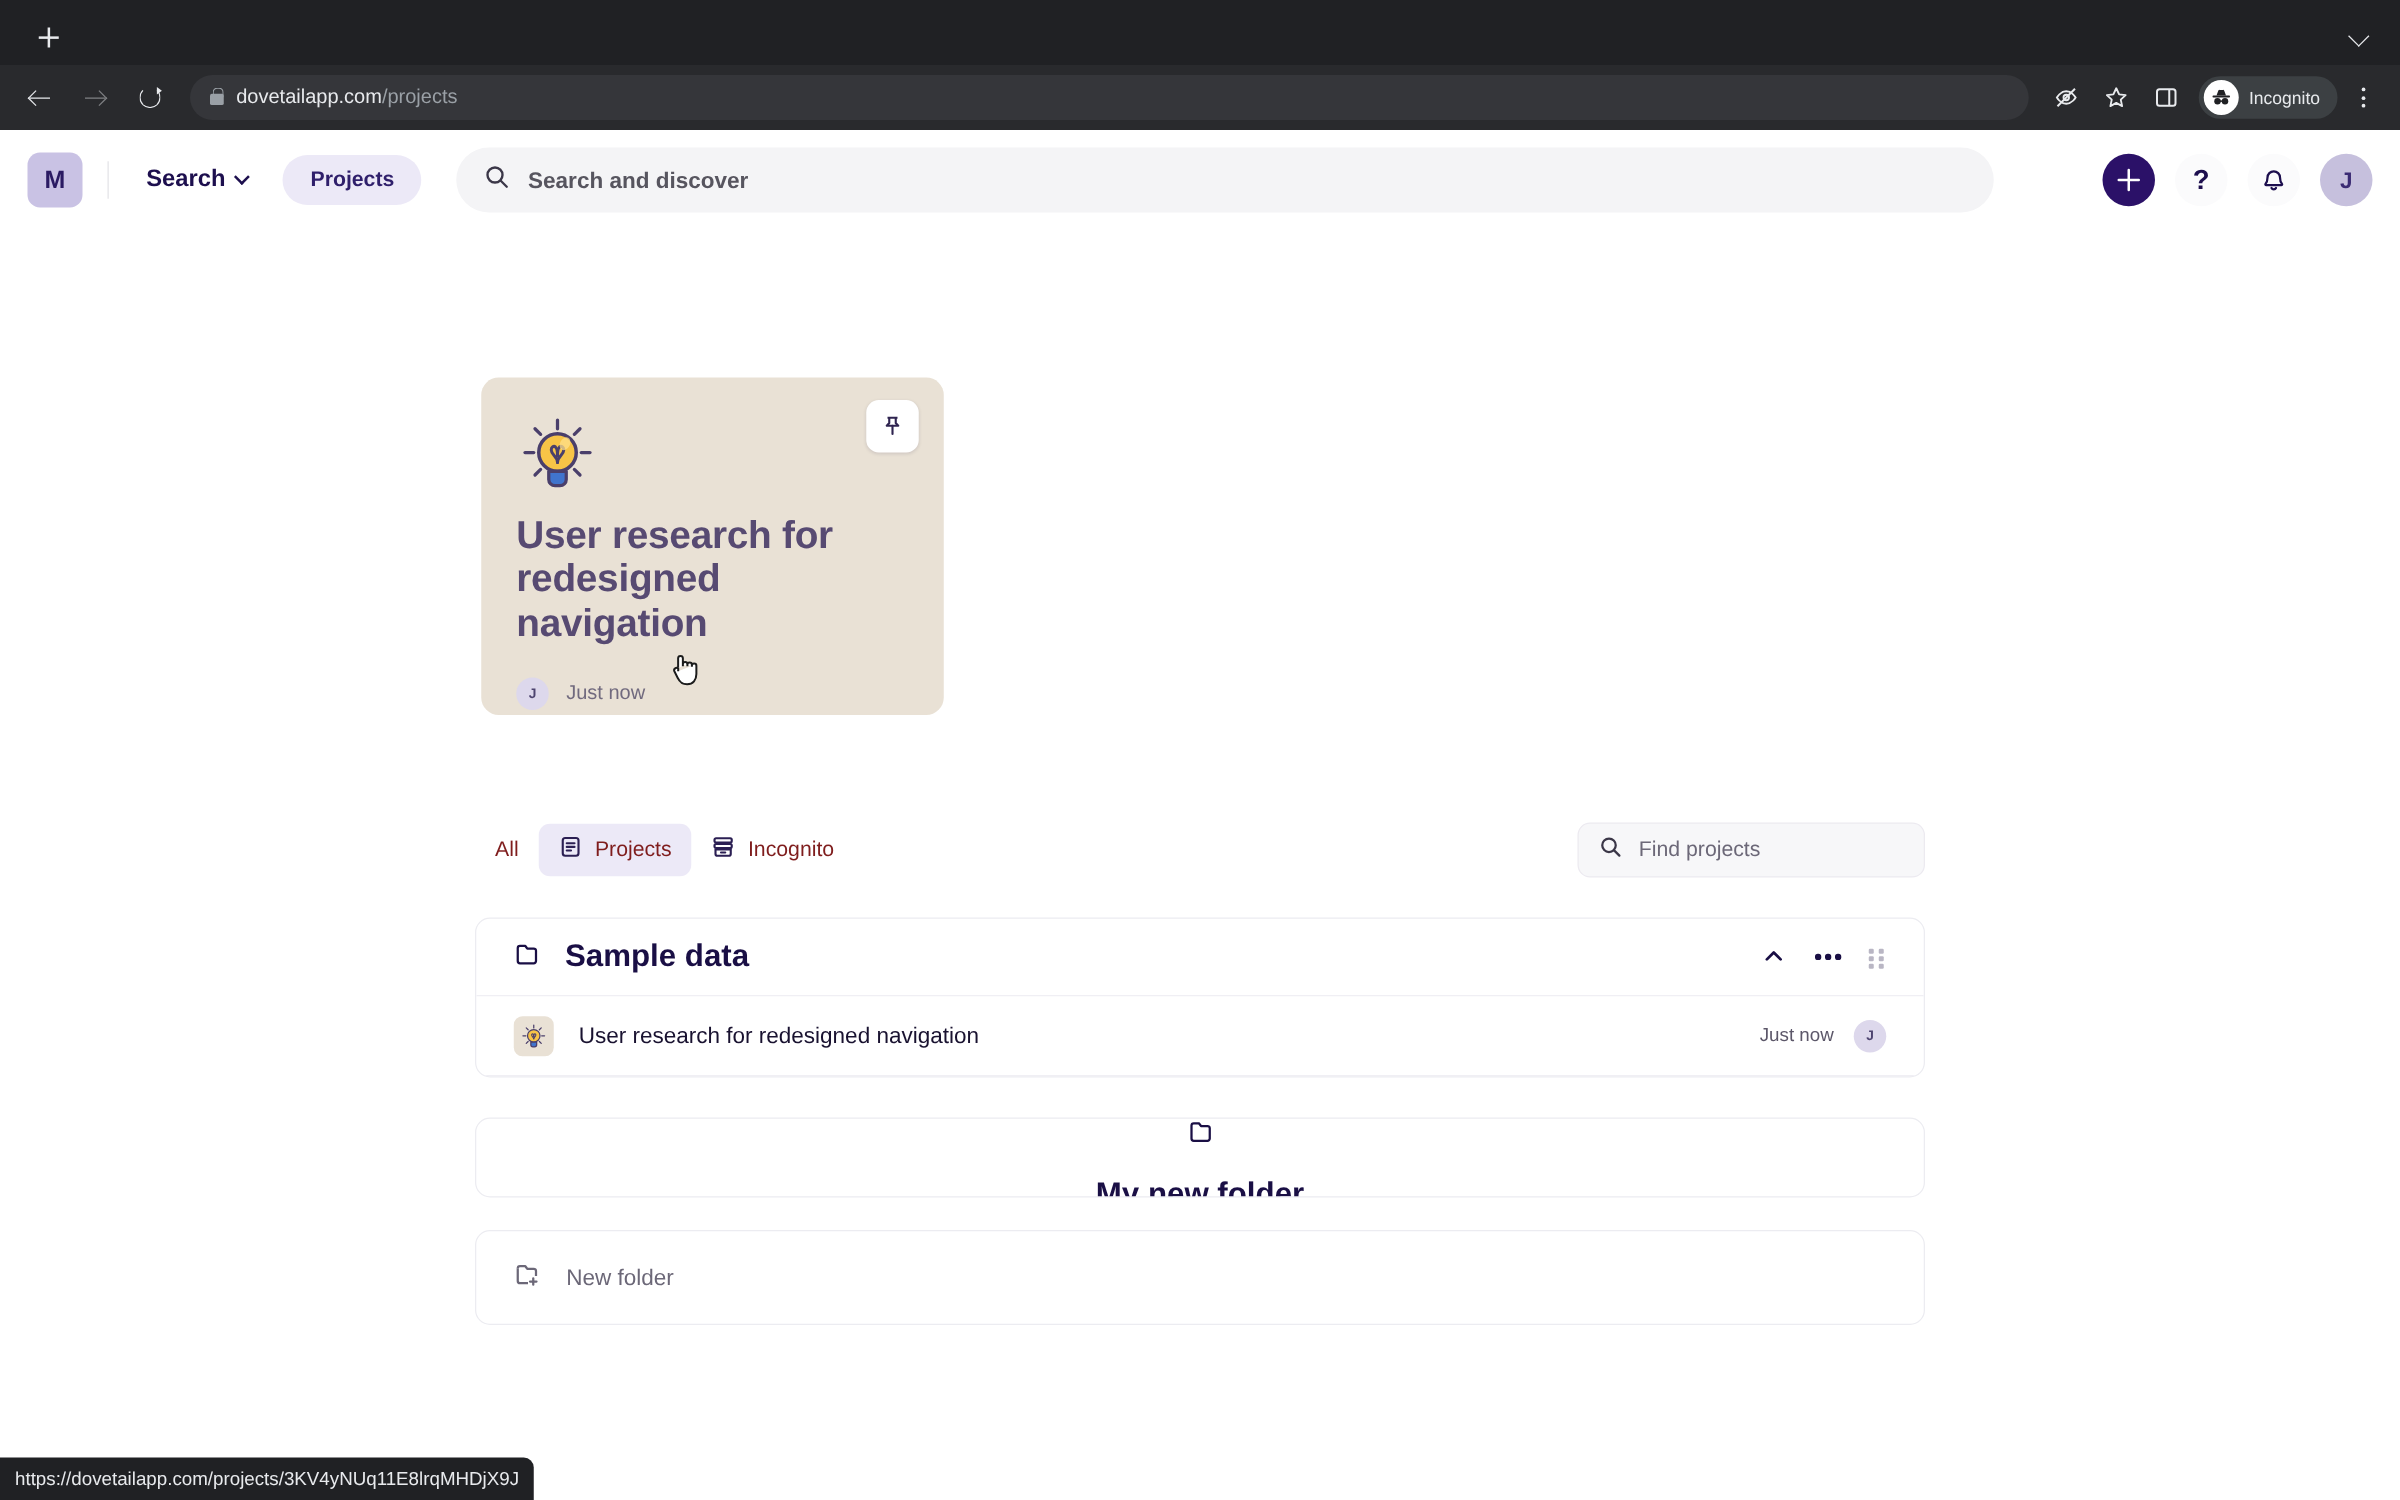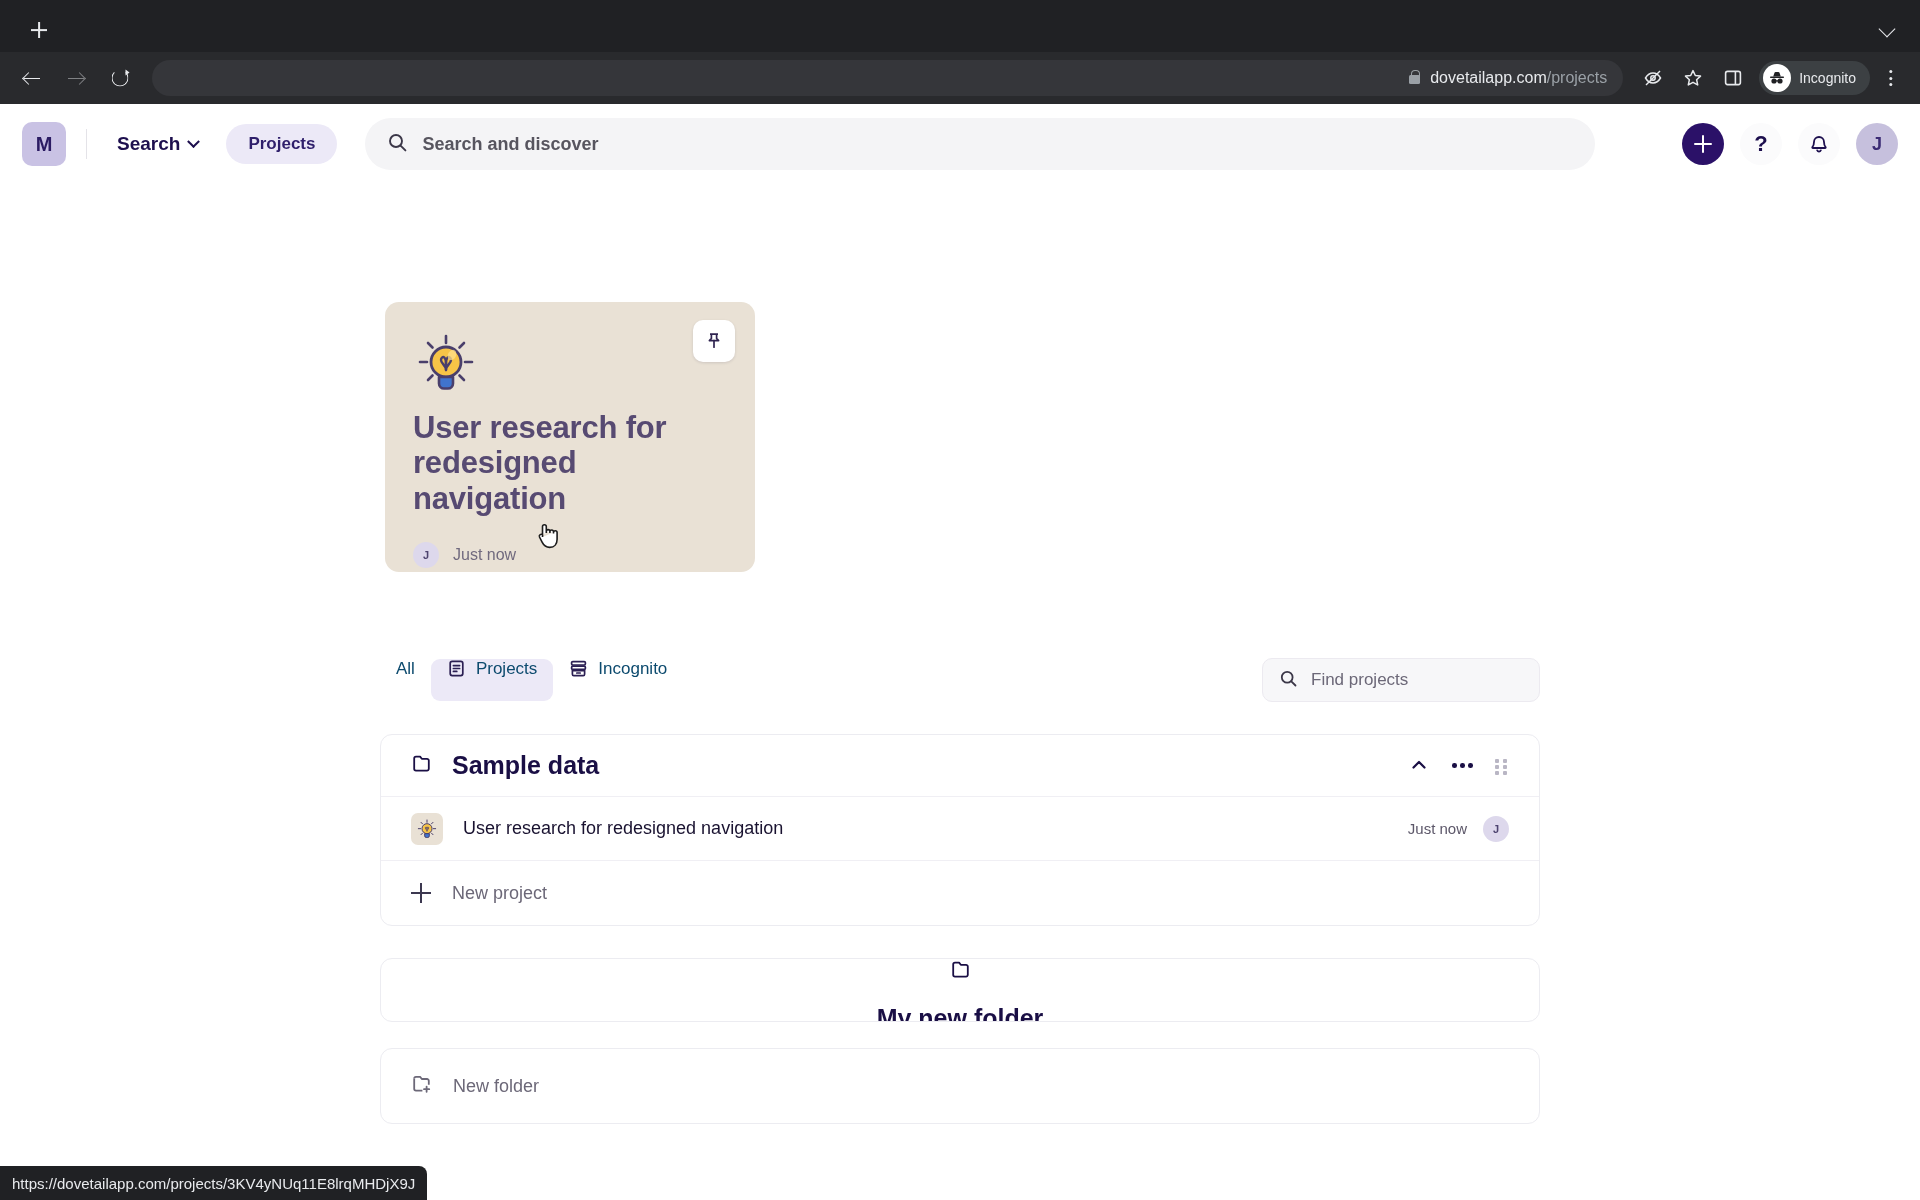--- a/index.html
+++ b/index.html
@@ -71,21 +71,20 @@
     border-top-color: transparent;
   }
   .ico-reload::after {
     content:""; position:absolute; right:-2px; top:-1px; width:0; height:0;
     border-left: 4px solid #e8eaed; border-top: 3px solid transparent; border-bottom: 3px solid transparent;
   }
   .omnibox {
     flex: 1 1 auto; height: 36px; background: #35363a; border-radius: 18px;
     display: flex; align-items: center; gap: 10px; padding: 0 16px; margin: 0 8px;
     min-width: 0;
-    justify-content: flex-end;
   }
   .lock {
     width: 11px; height: 9px; background: #9aa0a6; border-radius: 1.5px;
     position: relative; flex: 0 0 auto; margin-top: 2px;
   }
   .lock::before {
     content:""; position:absolute; left: 2px; top: -5px; width: 7px; height: 7px;
     border: 1.6px solid #9aa0a6; border-bottom: none; border-radius: 4px 4px 0 0;
   }
   .url { font-size: 16px; color: #e8eaed; white-space: nowrap; }
@@ -184,22 +183,22 @@
   }
   .hero-time { color: #716a7e; font-size: 16px; }
 
   
   .cursor { position: absolute; left: 535px; top: 417px; width: 26px; height: 30px; }
 
   
   .content { width: 1160px; margin: 0 0 0 380px; }
   .tabs-row { display:flex; align-items:center; margin-top: 86px; }
   .seg {
-    display:flex; align-items:flex-start; gap: 10px; height: 42px; padding: 0 16px;
-    border-radius: 9px; color: #0c4a6e; font-size: 17px;
+    display:flex; align-items:center; gap: 10px; height: 42px; padding: 0 16px;
+    border-radius: 9px; color: #7f1d1d; font-size: 17px;
   }
   .seg.active { background: #ece9f7; font-weight: normal; }
   .find-box {
     margin-left: auto; width: 278px; height: 44px; background: #f7f7f9;
     border: 1px solid #eceaf0; border-radius: 10px;
     display:flex; align-items:center; gap: 13px; padding: 0 16px;
   }
   .find-ph { color: #6c6878; font-size: 17px; }
 
   
@@ -499,24 +498,20 @@
               <path d="M33 38 c0-5 5-6 5-10 0-2.4-2-3.6-3.4-2.4-1.3 1.2-1.6 4-1.6 7" fill="none" stroke="#4a3f6b" stroke-width="2.6"></path>
             </svg>
           </span>
           <span class="proj-name">User research for redesigned navigation</span>
           <span class="row-right">
             <span class="row-time">Just now</span>
             <span class="mini-av">J</span>
           </span>
         </div>
 
-        <div class="new-row">
-          <span class="plus-ico"></span>
-          <span class="muted">New project</span>
-        </div>
       </div>
 
       <div class="folder-card collapsed">
         <div class="folder-head">
           <span>
             <svg width="21" height="21" viewBox="0 0 21 21" fill="none" stroke="#1a0f45" stroke-width="1.8">
               <path d="M3.2 5.4a1.8 1.8 0 0 1 1.8-1.8h4.1l1.7 2.2h5.2a1.8 1.8 0 0 1 1.8 1.8v8.2a1.8 1.8 0 0 1-1.8 1.8H5a1.8 1.8 0 0 1-1.8-1.8z" stroke-linejoin="round"></path>
             </svg>
           </span>
           <span class="folder-name">My new folder</span>

